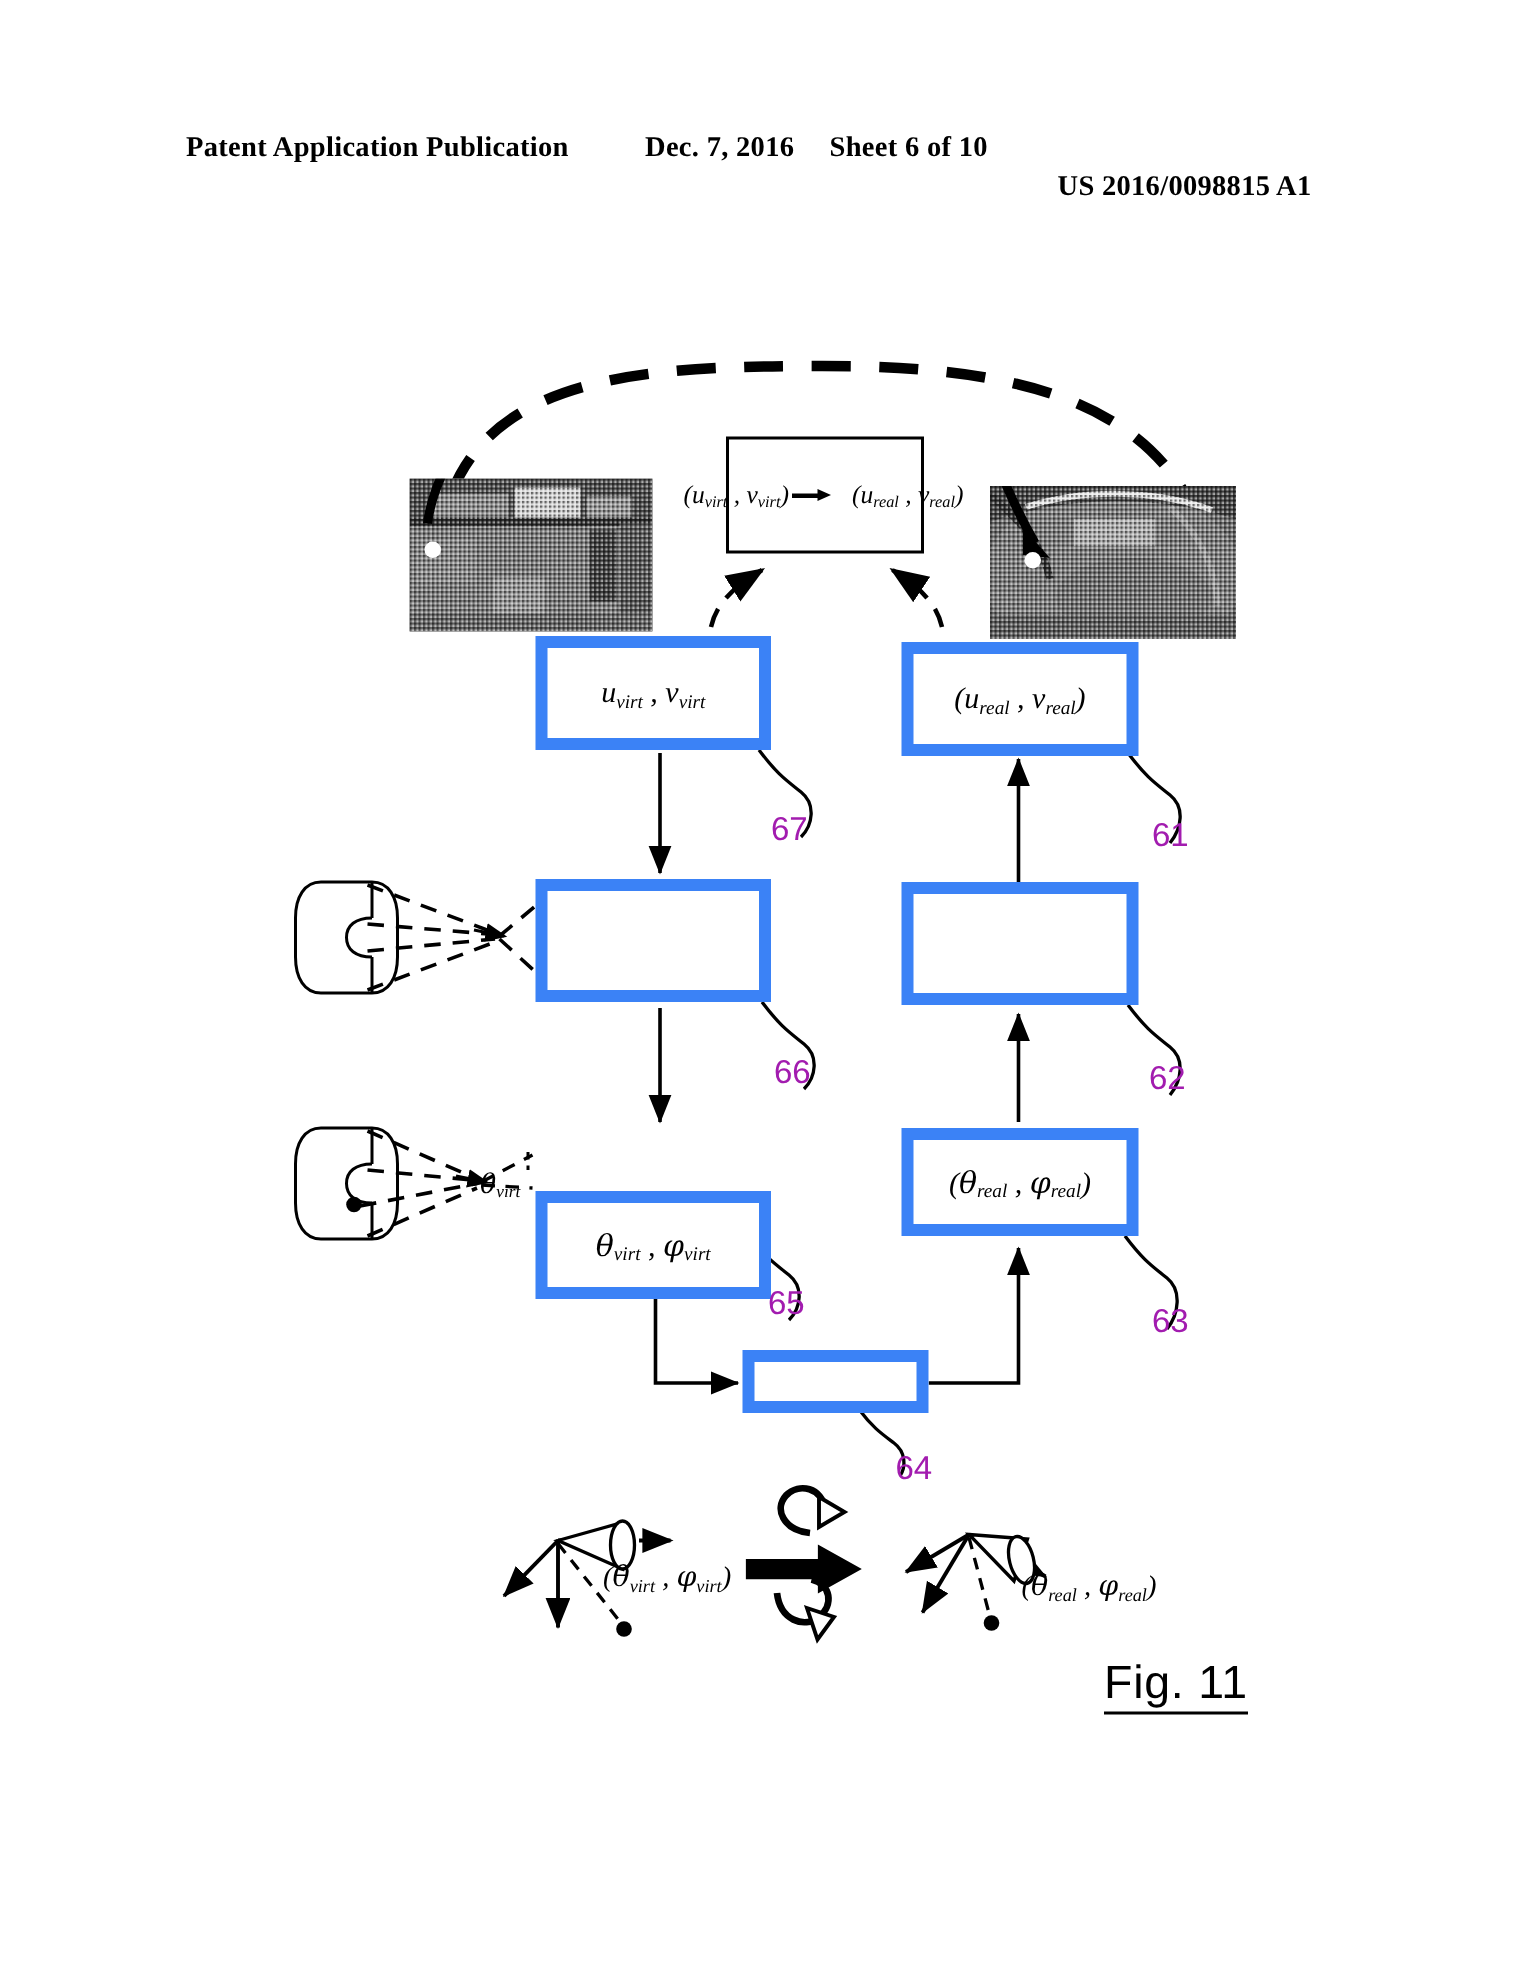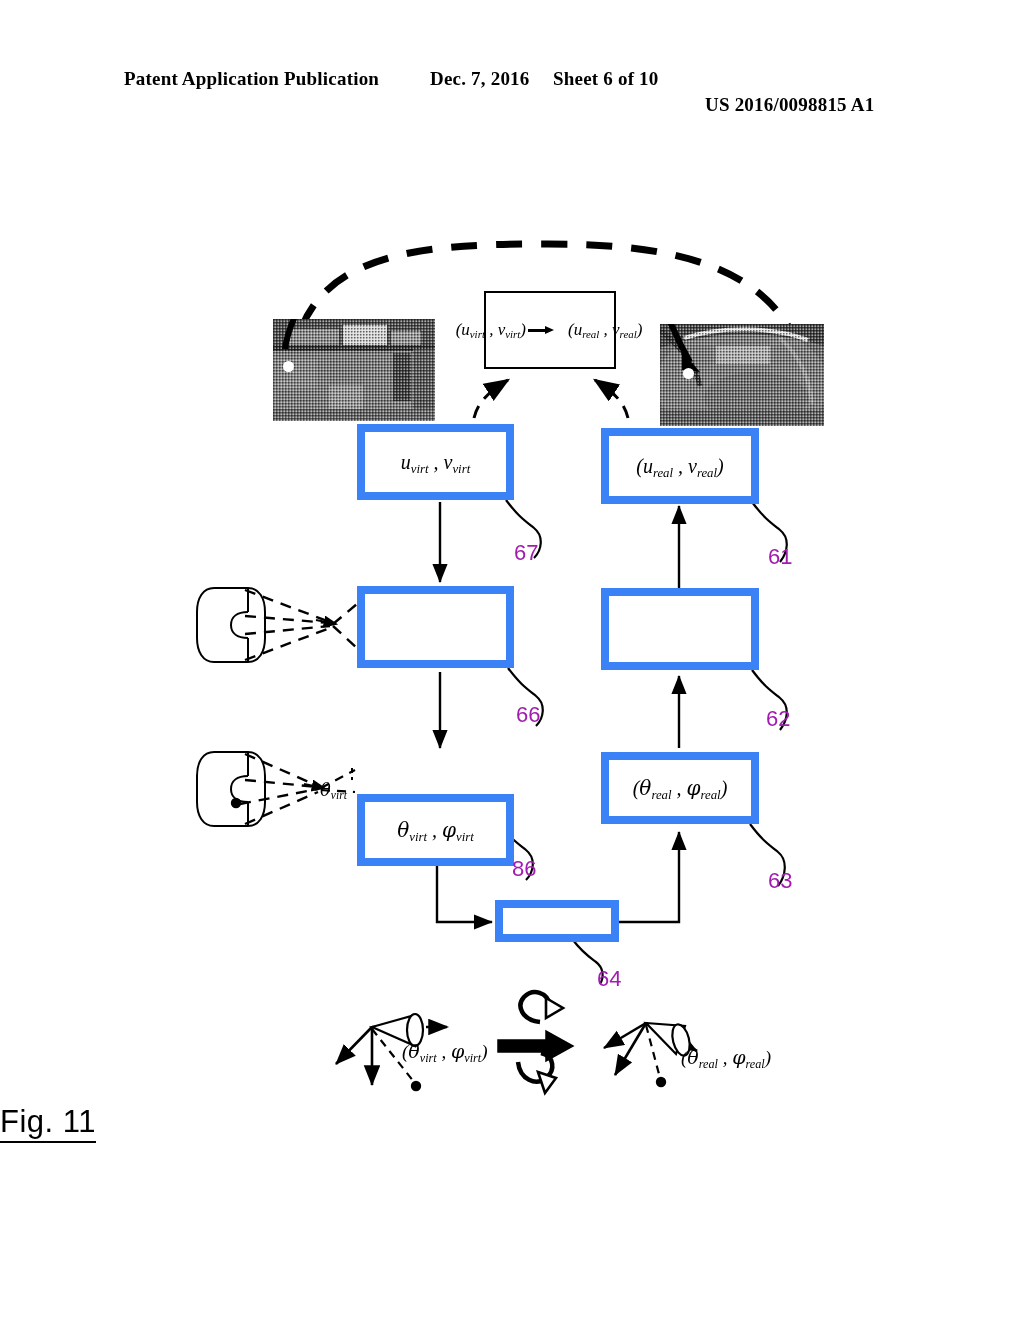--- a/index.html
+++ b/index.html
@@ -12,21 +12,21 @@
     height: 1320px;
     position: relative;
     font-family: "Liberation Serif", serif;
     color: #000000;
     overflow: hidden;
   }
 
   
   #page-header {
     position: absolute;
-    top: 68px;
+    top: 88px;
     left: 0;
     width: 1024px;
     height: 30px;
     font-family: "Liberation Serif", serif;
     font-weight: bold;
     font-size: 19px;
     letter-spacing: 0.2px;
   }
   #page-header .hdr-left   { position: absolute; left: 124px;  top: 0; white-space: nowrap; }
   #page-header .hdr-date   { position: absolute; left: 430px;  top: 0; white-space: nowrap; }
@@ -167,21 +167,21 @@
     white-space: nowrap;
     margin-left: 18px;
   }
 
   
   #fig-caption {
     position: absolute;
     left: 0;
     top: 1104px;
     width: 832px;
-    text-align: left;
+    text-align: right;
     font-family: "Liberation Sans", sans-serif;
     font-size: 31px;
     letter-spacing: 0.5px;
   }
   #fig-caption span {
     border-bottom: 2px solid #000;
     padding-bottom: 2px;
   }
 </style>
 </head>
@@ -444,21 +444,21 @@
   </div>
 
   <div class="flow-box" style="left:601px; top:428px; width:158px; height:76px;">
     <span class="mathlabel">
       (<i>u</i><sub>real</sub> , <i>v</i><sub>real</sub>)
     </span>
   </div>
 
   <span class="ref-num" style="left:514px; top:540px;">67</span>
   <span class="ref-num" style="left:516px; top:702px;">66</span>
-  <span class="ref-num" style="left:512px; top:856px;">86</span>
+  <span class="ref-num" style="left:512px; top:856px;">65</span>
   <span class="ref-num" style="left:597px; top:966px;">64</span>
   <span class="ref-num" style="left:768px; top:868px;">63</span>
   <span class="ref-num" style="left:766px; top:706px;">62</span>
   <span class="ref-num" style="left:768px; top:544px;">61</span>
 
   <span id="theta-virt-angle-label">
     <span class="mathlabel"><span class="greek">θ</span><sub>virt</sub></span>
   </span>
 
   <span class="coord-label" style="left:402px; top:1040px;">

